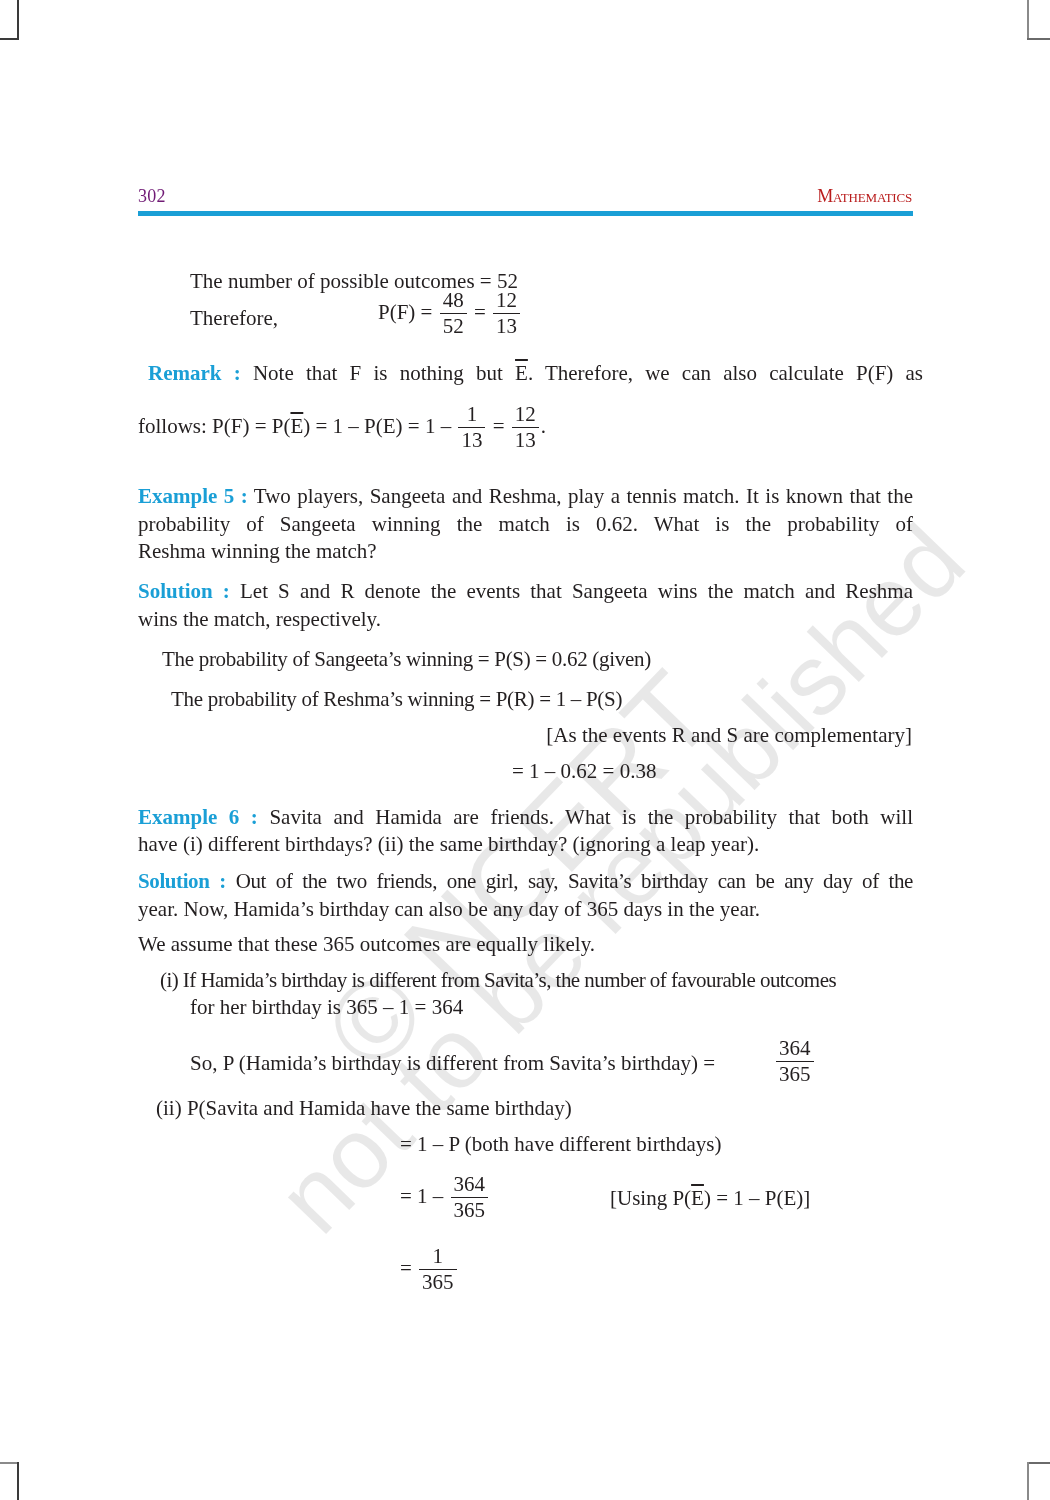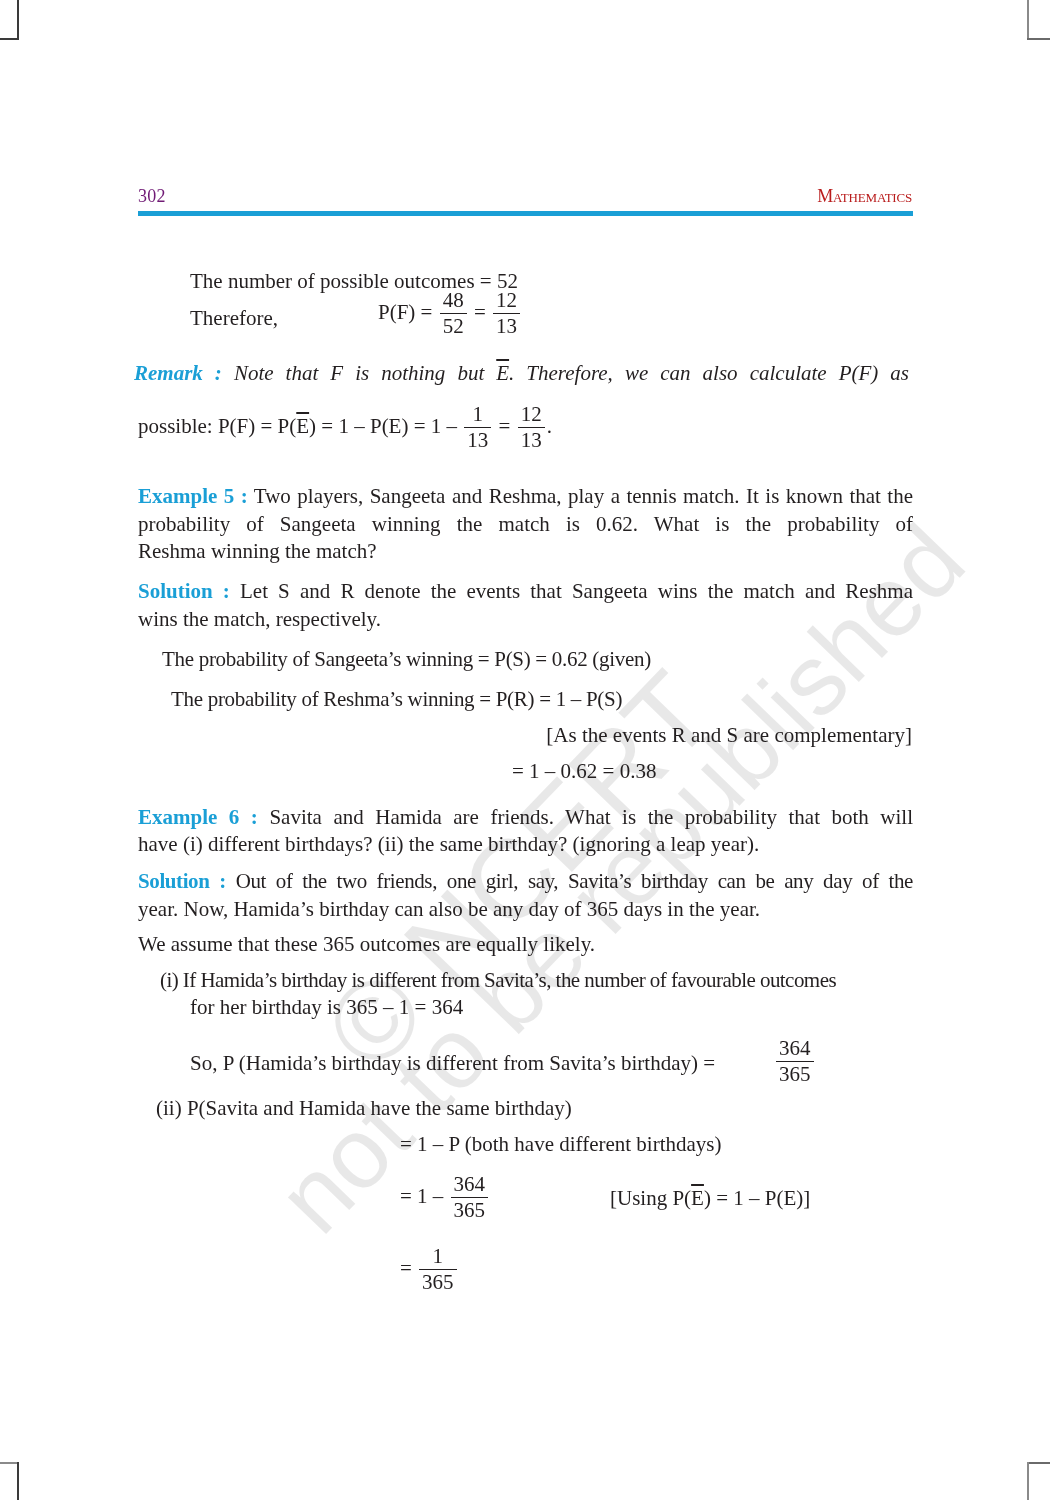--- a/index.html
+++ b/index.html
@@ -49,27 +49,27 @@
   <div class="line" style="left:190px; top:247px;margin-top:24px;">The number of possible outcomes = 52</div>
 
   <div class="line" style="left:190px; top:308px;">Therefore,</div>
   <div class="line" style="left:378px; top:288px;">
     <span>P(F) =</span>
     <span class="frac"><span class="num">48</span><span class="den">52</span></span>
     <span>=</span>
     <span class="frac"><span class="num">12</span><span class="den">13</span></span>
   </div>
 
-  <div class="just" style="left:134px; top:359px; width:775px;font-style:italic;">
+  <div class="just" style="left:148px; top:359px; width:775px;">
     <span class="label">Remark :</span>
     <span>Note that F is nothing but</span>
     <span class="bar">E</span><span>. Therefore, we can also calculate P(F) as</span>
   </div>
   <div class="line" style="left:138px; top:402px;">
-    <span>possible: P(F) = P(</span><span class="bar">E</span><span>) = 1 – P(E) = 1 –</span>
+    <span>follows: P(F) = P(</span><span class="bar">E</span><span>) = 1 – P(E) = 1 –</span>
     <span class="frac"><span class="num">1</span><span class="den">13</span></span>
     <span>=</span>
     <span class="frac"><span class="num">12</span><span class="den">13</span></span><span>.</span>
   </div>
 
   <div class="just" style="left:138px; top:482px; width:775px;">
     <span class="label">Example 5 :</span>
     <span>Two players, Sangeeta and Reshma, play a tennis match. It is known that the probability of Sangeeta winning the match is 0.62. What is the probability of</span>
   </div>
   <div class="line" style="left:138px; top:541px;">Reshma winning the match?</div>

